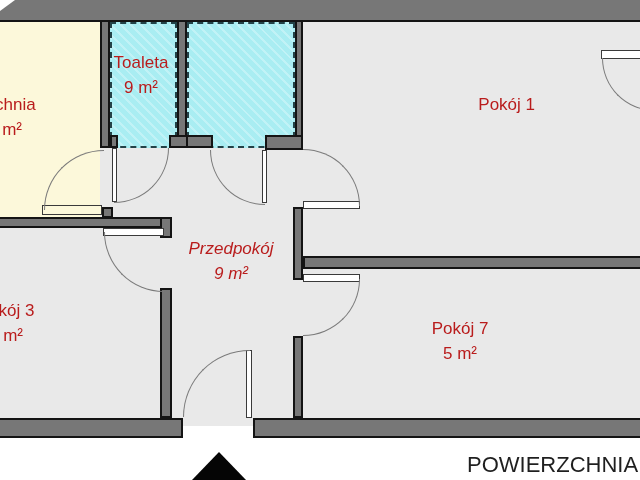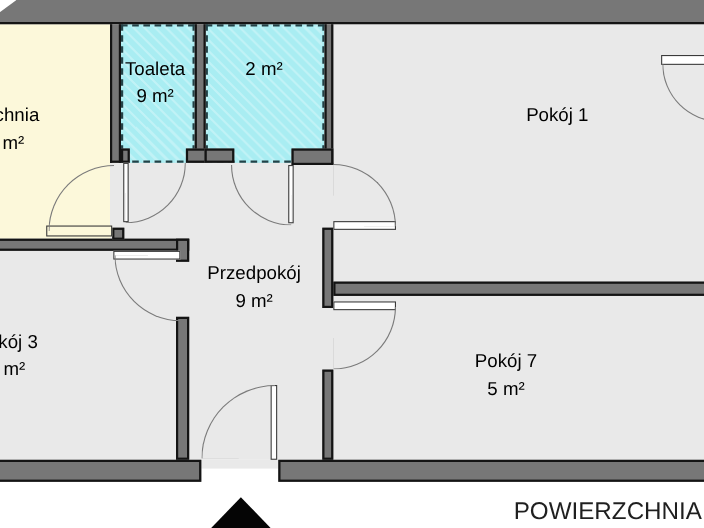--- a/index.html
+++ b/index.html
@@ -19,21 +19,21 @@
   .leaf{background:#fff;border:1px solid #3a3a3a;}
   .leaf-kitchen{background:#fcf8da;}
   
   .arc{border:0 solid #7a7a7a;background:transparent;}
   .arc-br{border-right-width:1.5px;border-bottom-width:1.5px;border-bottom-right-radius:100%;}
   .arc-bl{border-left-width:1.5px;border-bottom-width:1.5px;border-bottom-left-radius:100%;}
   .arc-tl{border-left-width:1.5px;border-top-width:1.5px;border-top-left-radius:100%;}
   .arc-tr{border-right-width:1.5px;border-top-width:1.5px;border-top-right-radius:100%;}
   
   .lbl{position:absolute;width:150px;text-align:center;font-size:17px;line-height:25px;
-       color:#000000;z-index:6;}
+       color:#b91c1c;z-index:6;}
   .wedge{width:15px;height:11px;background:#fff;clip-path:polygon(0 0,100% 0,0 100%);z-index:4;}
   .tri{width:0;height:0;border-left:27px solid transparent;border-right:27px solid transparent;
        border-bottom:28px solid #050505;z-index:6;}
   .footer-text{position:absolute;font-size:22px;color:#1f1f1f;white-space:nowrap;z-index:6;}
   .z1{z-index:1}.z2{z-index:2}.z3{z-index:3}.z4{z-index:4}
 </style>
 </head>
 <body>
 
 <div id="canvas">
@@ -84,26 +84,25 @@
 
   <div class="lbl" style="left:-70px;top:92px;">
     <div>Kuchnia</div>
     <div>6 m²</div>
   </div>
   <div class="lbl" style="left:66px;top:50px;">
     <div>Toaleta</div>
     <div>9 m²</div>
   </div>
   <div class="lbl" style="left:165px;top:50px;">
-    <div>2 m²</div>
   </div>
   <div class="lbl" style="left:385px;top:92px;text-align:right;">
     <div>Pokój 1</div>
   </div>
-  <div class="lbl" style="left:156px;top:236px;">
+  <div class="lbl" style="left:156px;top:236px;font-style:italic;">
     <div>Przedpokój</div>
     <div>9 m²</div>
   </div>
   <div class="lbl" style="left:385px;top:316px;">
     <div>Pokój 7</div>
     <div>5 m²</div>
   </div>
   <div class="lbl" style="left:-69px;top:298px;">
     <div>Pokój 3</div>
     <div>8 m²</div>

